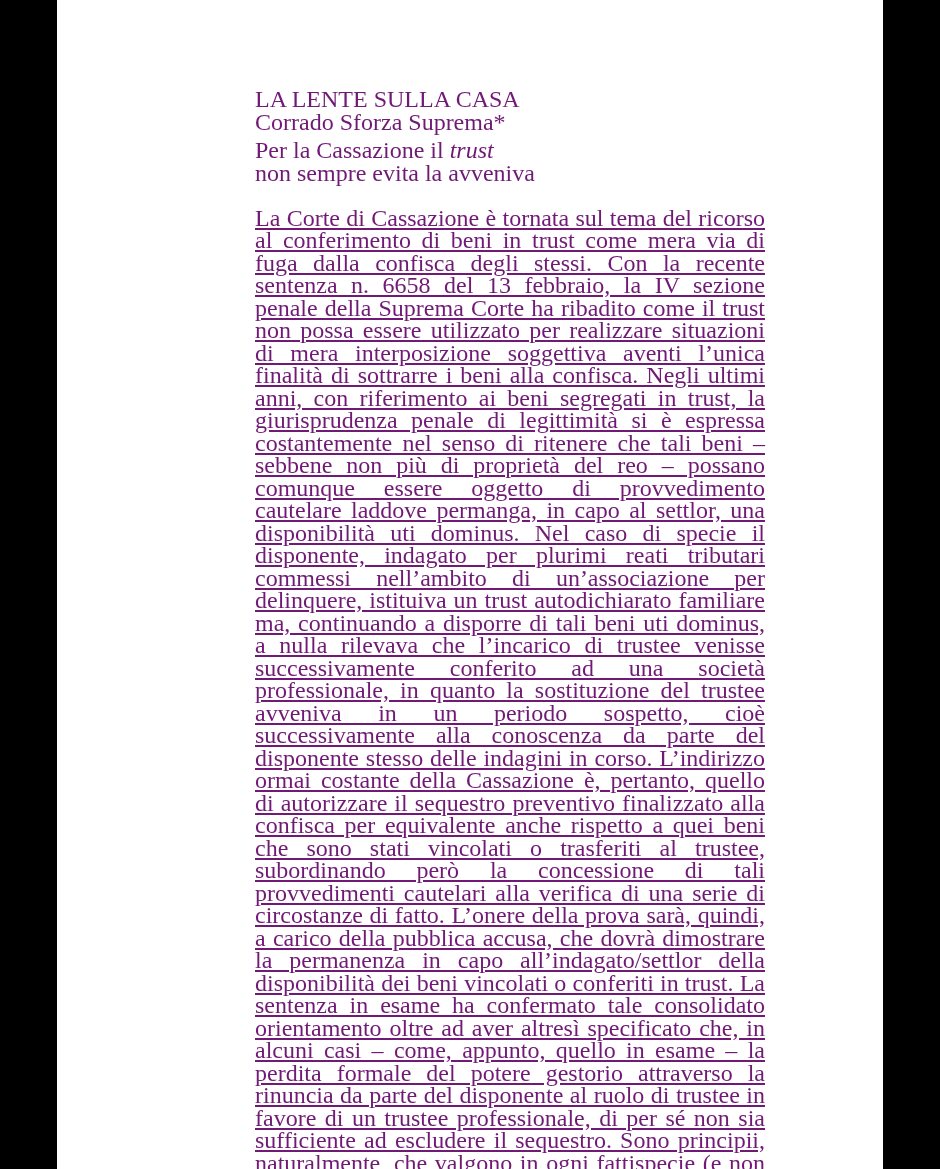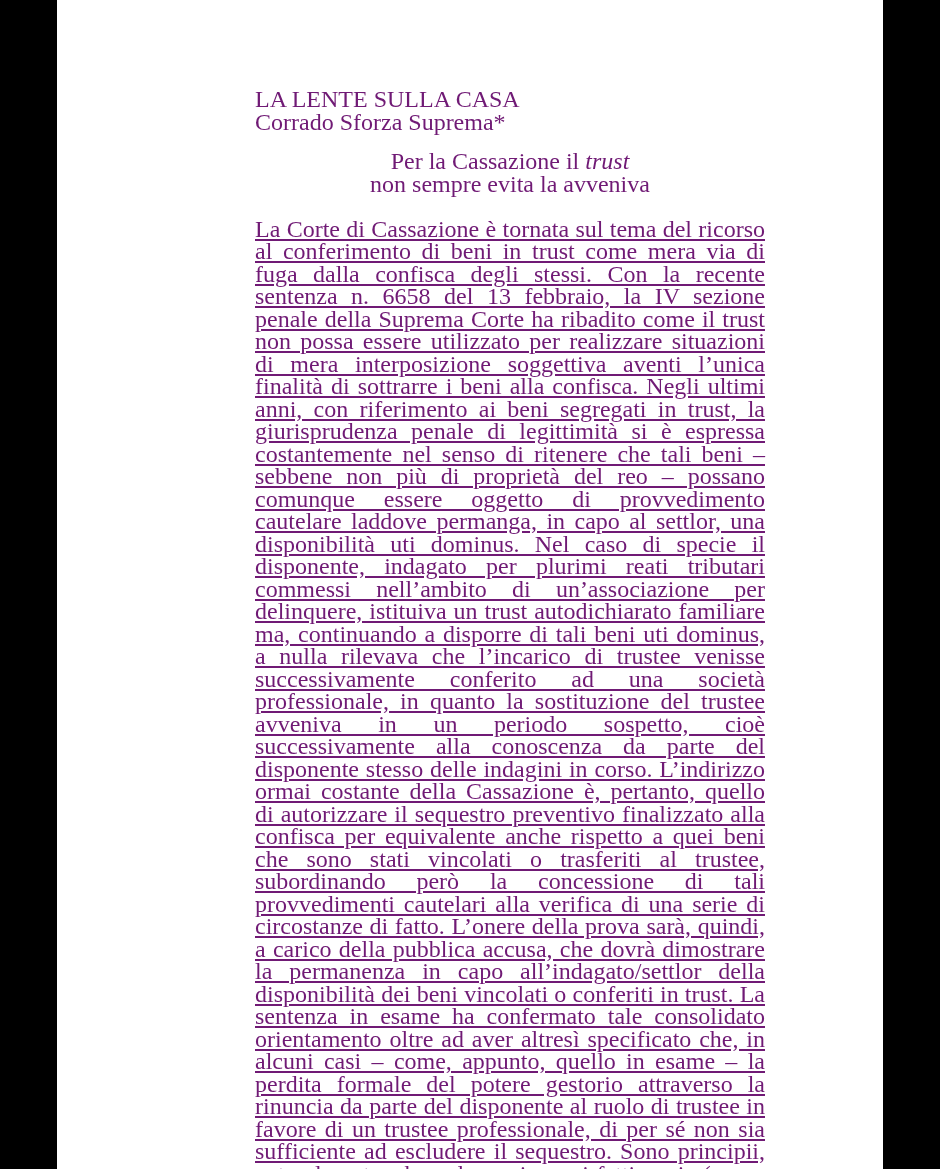--- a/index.html
+++ b/index.html
@@ -27,21 +27,21 @@
   }
   .column {
     position: absolute;
     left: 198px; top: 88px;
     width: 510px;
     color: #701a75;
     font-size: 24px;
     line-height: 22.5px;
   }
   .header-block div { white-space: nowrap; }
-  .subtitle-block { margin-top: 17px; text-align: center; }
+  .subtitle-block { margin-top: 6px; }
   .subtitle-block div { white-space: nowrap; }
   .subtitle-block em { font-style: italic; }
   .body-par {
     margin: 22.5px 0 0 0;
     text-align: justify;
     hyphens: none;
     text-decoration: underline;
     -webkit-hyphens: none;
   }
   .footer-block {

